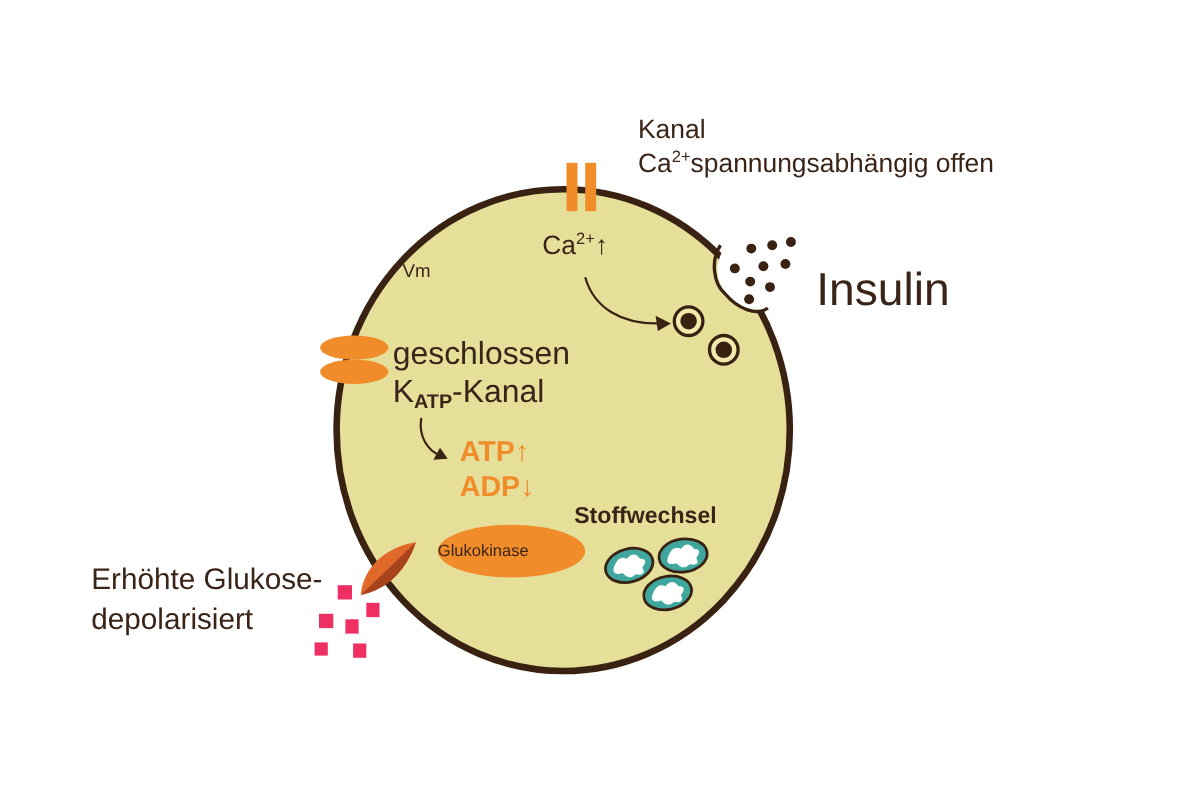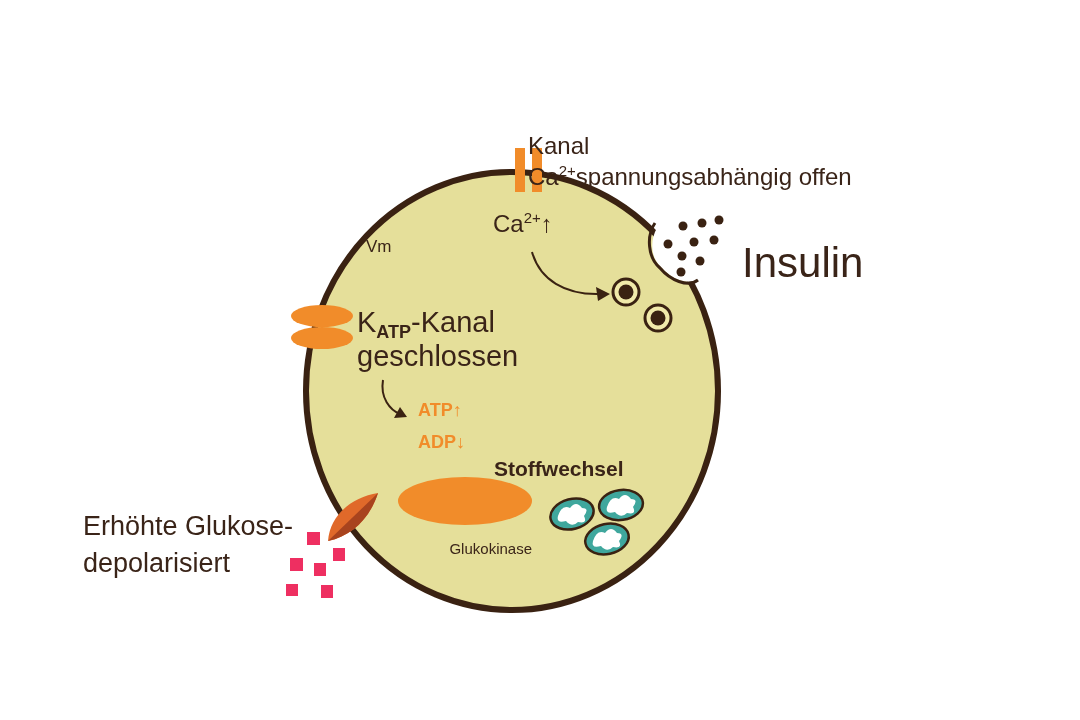--- a/index.html
+++ b/index.html
@@ -1,30 +1,30 @@
 <!DOCTYPE html>
 <html><head>
 <meta charset="utf-8">
 <style>
   html, body { margin: 0; padding: 0; background: #ffffff; }
   body { width: 1080px; height: 720px; position: relative; overflow: hidden;
          font-family: "Liberation Sans", "DejaVu Sans", sans-serif; color: #3a2418; }
   svg.diagram { position: absolute; left: 0; top: 0; }
   .lbl { position: absolute; white-space: nowrap; line-height: 1; }
-  .ca-label { left: 528px; top: 102px; font-size: 24px; line-height: 31px; margin-top: 28px; }
+  .ca-label { left: 580px; top: 102px; font-size: 24px; line-height: 31px; }
   .ca-label sup { font-size: 15px; vertical-align: 9px; line-height: 0; }
   .insulin { left: 742px; top: 242px; font-size: 42px; }
   .vm { left: 366px; top: 235px; font-size: 17px; text-align: left; line-height: 24px; width: 140px; }
   .katp { left: 357px; top: 305px; font-size: 29px; line-height: 34px; }
   .katp sub { font-size: 18px; vertical-align: -6px; line-height: 0; font-weight: bold; }
-  .atp { left: 418px; top: 394px; font-size: 18px; line-height: 32px; color: #f18c2a; font-weight: bold; }
+  .atp { left: 418px; top: 394px; font-size: 26px; line-height: 32px; color: #f18c2a; font-weight: bold; }
   .calcium { left: 493px; top: 212px; font-size: 24px; }
   .calcium sup { font-size: 15px; vertical-align: 9px; line-height: 0; }
-  .stoff { left: 494px; top: 458px; font-size: 21px; font-weight: bold; }
-  .gk { left: 398px; top: 493px; font-size: 15px; width: 134px; text-align: right; margin-top: 48px; }
+  .stoff { left: 522px; top: 458px; font-size: 21px; font-weight: bold; }
+  .gk { left: 398px; top: 493px; font-size: 15px; width: 134px; text-align: left; }
   .gluc { left: 83px; top: 488px; font-size: 27px; line-height: 37px; margin-top: 20px; }
 </style>
 </head>
 <body>
 
 <svg class="diagram" width="1080" height="720" viewBox="0 0 1080 720">
 
   <ellipse cx="512" cy="391" rx="206" ry="219" fill="#e5df9a" stroke="#3a2212" stroke-width="6"></ellipse>
 
   <path d="M 657 228 C 650 240 650 258 662 268 C 672 280 690 286 700 278 L 720 255 L 705 215 Z" fill="#ffffff" stroke="none"></path>
@@ -104,22 +104,22 @@
 
 <div class="lbl insulin">Insulin</div>
 
 <div class="lbl vm">
   <div>Vm</div>
 </div>
 
 <div class="lbl calcium"><span>Ca</span><sup>2+</sup><span>↑</span></div>
 
 <div class="lbl katp">
+  <div>geschlossen</div>
   <div><span>K</span><sub>ATP</sub><span>-Kanal</span></div>
-  <div>geschlossen</div>
 </div>
 
 <div class="lbl atp">
   <div>ATP↑</div>
   <div>ADP↓</div>
 </div>
 
 <div class="lbl stoff">Stoffwechsel</div>
 
 <div class="lbl gk">Glukokinase</div>

